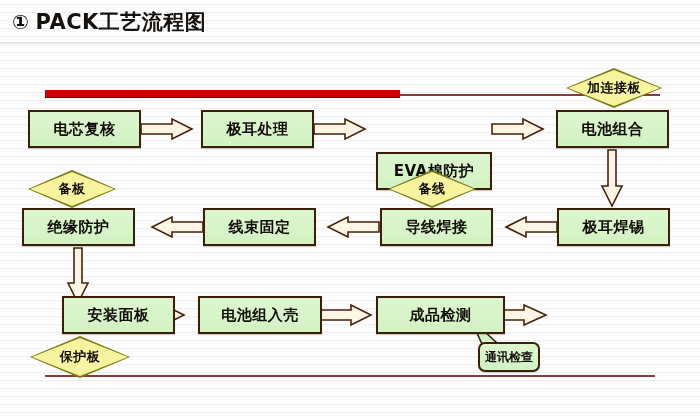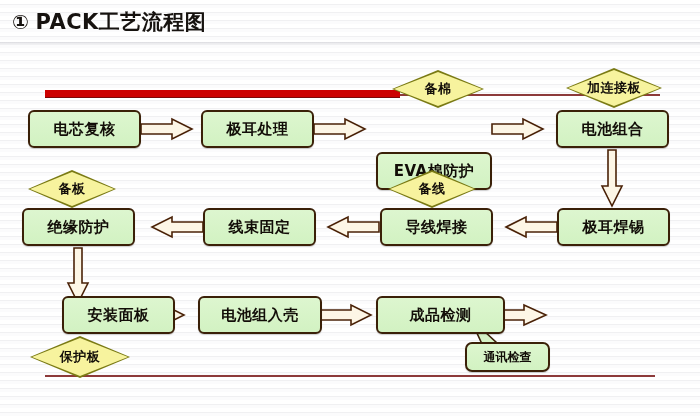--- a/index.html
+++ b/index.html
@@ -51,21 +51,21 @@
     justify-content:center;
     font-weight:700;
     color:#120d08;
     text-align:center;
     line-height:1;
     white-space:nowrap;
   }
   .box{
     background:linear-gradient(to bottom,#ddf6cf,#d2f2c2);
     border:2px solid #3a2008;
-    border-radius:6px;
+    border-radius:0;
     font-size:15px;
     box-shadow:0 1px 1px rgba(0,0,0,0.18);
     letter-spacing:0.5px;
   }
   .box.final{
     background:#10d410;
     border:2px solid #2a1c06;
   }
   .box.callout{
     font-size:12px;
@@ -158,25 +158,20 @@
   </svg>
 
   <div class="node box" style="left:28px;top:110px;width:113px;height:38px;">电芯复核</div>
 
   <div class="node box" style="left:201px;top:110px;width:113px;height:38px;">极耳处理</div>
 
   <div class="node box" style="left:376px;top:110px;width:116px;height:38px;margin-top:42px;">EVA棉防护</div>
 
   <div class="node box" style="left:556px;top:110px;width:113px;height:38px;">电池组合</div>
 
-  <div class="diamond-wrap" style="left:392px;top:70px;width:92px;height:38px;">
-    <div class="diamond-border"></div>
-    <div class="diamond-fill"></div>
-    <div class="diamond-label">备棉</div>
-  </div>
 
   <div class="diamond-wrap" style="left:566px;top:68px;width:96px;height:40px;">
     <div class="diamond-border"></div>
     <div class="diamond-fill"></div>
     <div class="diamond-label">加连接板</div>
   </div>
 
   <div class="node box" style="left:22px;top:208px;width:113px;height:38px;">绝缘防护</div>
 
   <div class="node box" style="left:203px;top:208px;width:113px;height:38px;">线束固定</div>
@@ -203,15 +198,15 @@
 
   <div class="node box" style="left:376px;top:296px;width:129px;height:38px;">成品检测</div>
 
 
   <div class="diamond-wrap" style="left:30px;top:336px;width:100px;height:42px;">
     <div class="diamond-border"></div>
     <div class="diamond-fill"></div>
     <div class="diamond-label">保护板</div>
   </div>
 
-  <div class="node box callout" style="left:465px;top:342px;width:85px;height:30px;">通讯检查</div>
+  <div class="node box callout" style="left:478px;top:342px;width:62px;height:30px;">通讯检查</div>
 
 </div>
 
 </body></html>

